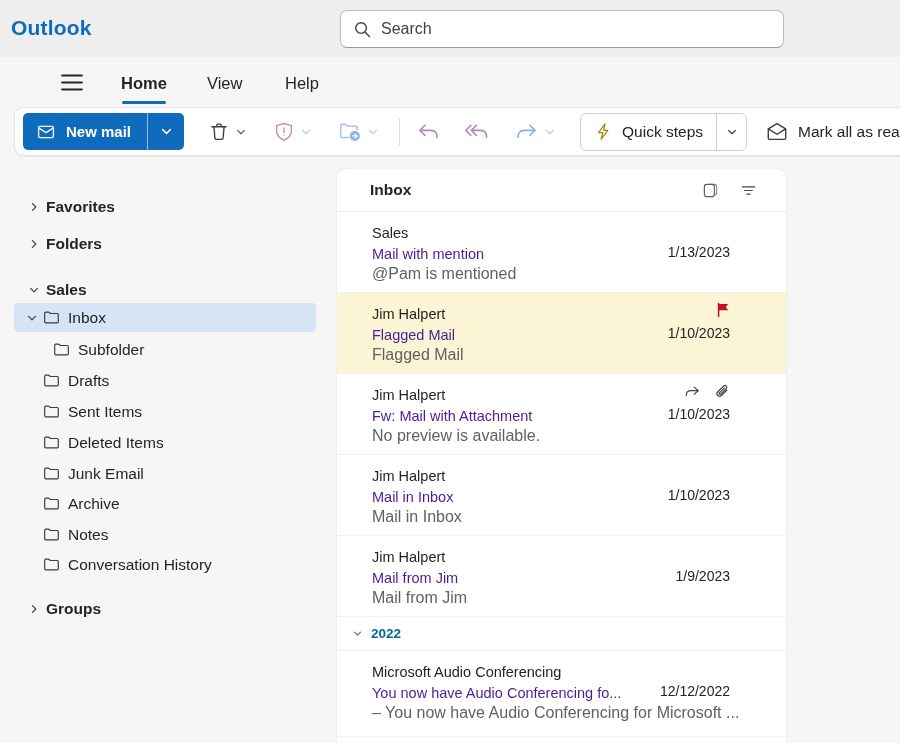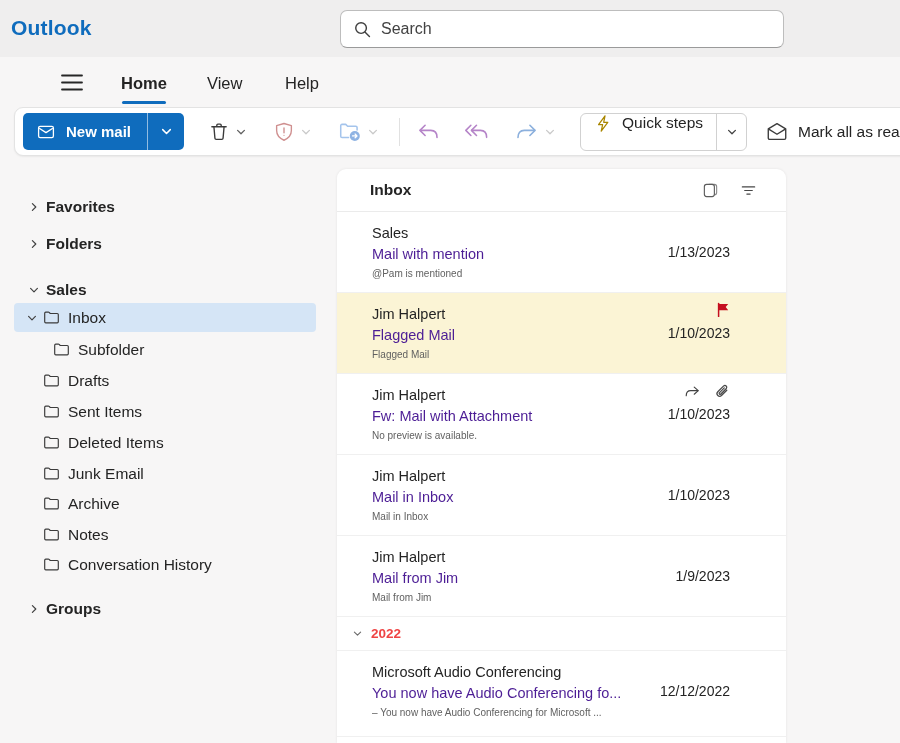--- a/index.html
+++ b/index.html
@@ -36,21 +36,21 @@
     box-shadow:0 1px 2px rgba(0,0,0,.06);
     display:flex; align-items:center; padding-left:8px;
   }
   .splitbtn { display:flex; height:37px; border-radius:5px; overflow:hidden; }
   .splitbtn.primary { background:#0f6cbd; color:#fff; }
   .splitbtn.primary .main { display:flex; align-items:center; gap:10px; padding:0 16px 0 13px; font-size:15px; font-weight:700; border:none; background:transparent; color:#fff; cursor:pointer; font-family:inherit; }
   .splitbtn.primary .caret { width:37px; display:flex; align-items:center; justify-content:center; border:none; border-left:1px solid rgba(255,255,255,.55); background:transparent; color:#fff; cursor:pointer; }
   .iconbtn { display:flex; align-items:center; gap:5px; background:none; border:none; cursor:pointer; padding:4px; }
   .sep { width:1px; height:28px; background:#e1e1e1; }
   .quicksteps { display:flex; height:38px; border:1px solid #d1d1d1; border-radius:6px; background:#fff; overflow:hidden; }
-  .quicksteps .main { display:flex; align-items:flex-start; gap:9px; padding:0 13px; font-size:15.5px; color:#242424; background:none; border:none; cursor:pointer; font-family:inherit; }
+  .quicksteps .main { display:flex; align-items:center; gap:9px; padding:0 13px; font-size:15.5px; color:#242424; background:none; border:none; cursor:pointer; font-family:inherit; }
   .quicksteps .caret { width:30px; display:flex; align-items:center; justify-content:center; border:none; border-left:1px solid #d1d1d1; background:none; cursor:pointer; }
   .textbtn { display:flex; align-items:center; gap:9px; background:none; border:none; font-size:15.5px; color:#242424; cursor:pointer; white-space:nowrap; font-family:inherit; }
   
   .sidebar { position:absolute; top:156px; left:0; width:330px; bottom:0; }
   .srow { position:absolute; left:14px; right:14px; height:29px; display:flex; align-items:center; border-radius:4px; font-size:15.5px; color:#242424; cursor:pointer; }
   .srow.section { left:0; right:0; padding-left:28px; font-weight:700; border-radius:0; }
   .srow.section .chev { margin-right:6px; }
   .srow.folder { padding-left:12px; }
   .srow.folder .chevslot { width:17px; display:flex; align-items:center; }
   .srow.folder .ficon { margin-right:8px; display:flex; }
@@ -64,25 +64,25 @@
     box-shadow:0 0 3px rgba(0,0,0,.08);
   }
   .listhead { height:43px; display:flex; align-items:center; padding:0 27px 0 33px; border-bottom:1px solid #ebebeb; }
   .listhead .title { font-size:15.5px; font-weight:700; flex:1; }
   .listhead .hbtn { background:none; border:none; cursor:pointer; display:flex; padding:2px; margin-left:17px; }
   .mailrow { position:relative; height:81px; padding:11px 130px 0 35px; border-bottom:1px solid #f0f0f0; cursor:pointer; }
   .mailrow.flagged { background:#fbf4d5; }
   .mailrow.tall { height:86px; }
   .mailrow .sender { font-size:14.5px; line-height:20.5px; color:#242424; white-space:nowrap; }
   .mailrow .subject { font-size:14.5px; line-height:20.5px; color:#4c1d95; white-space:nowrap; overflow:hidden; }
-  .mailrow .preview { position:absolute; left:35px; right:40px; top:52px; font-size:10px; line-height:20.5px; color:#616161; white-space:nowrap; overflow:hidden; }
+  .mailrow .preview { position:absolute; left:35px; right:40px; top:52px; font-size:16px; line-height:20.5px; color:#616161; white-space:nowrap; overflow:hidden; }
   .mailrow .date { position:absolute; right:56px; top:32px; font-size:14px; color:#242424; }
   .mailrow .rowicons { position:absolute; right:56px; top:9px; display:flex; gap:13px; align-items:center; }
   .grouprow { height:34px; display:flex; align-items:center; padding-left:15px; gap:8px; border-bottom:1px solid #f0f0f0; cursor:pointer; }
-  .grouprow .glabel { font-size:13.5px; font-weight:700; color:#ef4444; }
+  .grouprow .glabel { font-size:13.5px; font-weight:700; color:#0369a1; }
   svg { display:block; }
 </style>
 </head>
 <body>
 
 <div class="header">
   <div class="logo">Outlook</div>
   <div class="searchbox">
     <span>
       <svg width="19" height="19" viewBox="0 0 20 20" fill="none" stroke="#3f3f3f" stroke-width="1.5">

